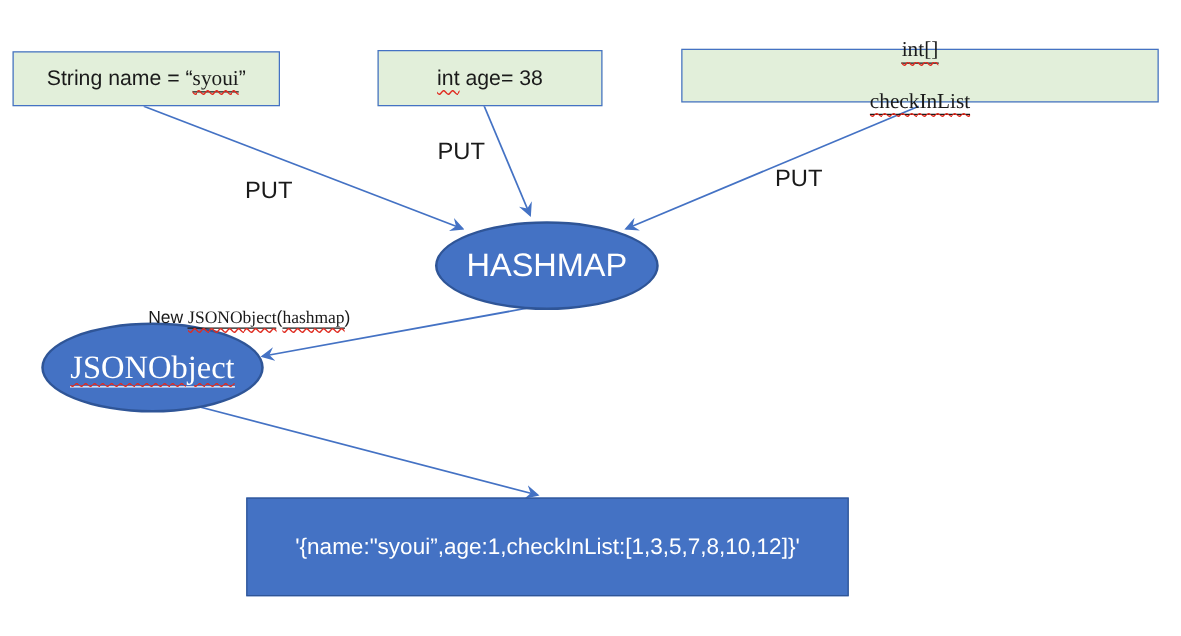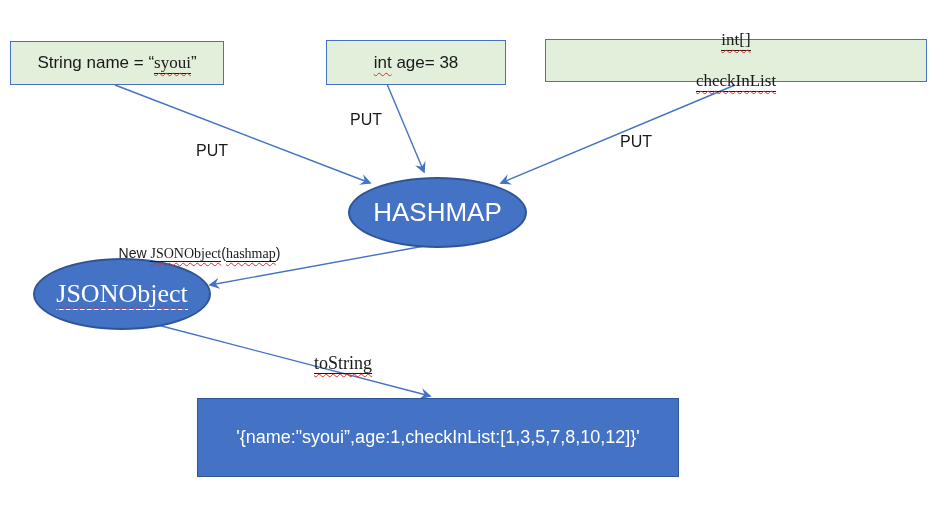--- a/index.html
+++ b/index.html
@@ -27,21 +27,21 @@
     border: 1.5px solid #4472c4;
     display: flex;
     align-items: center;
     justify-content: center;
     font-size: 17px;
     color: #1a1a1a;
     z-index: 2;
     white-space: pre;
   }
   #box-name { left: 10px;  top: 41px; width: 212px; height: 42px; }
-  #box-age  { left: 302px; top: 40px; width: 178px; height: 43px; margin-left: 24px; }
+  #box-age  { left: 302px; top: 40px; width: 178px; height: 43px; }
   #box-list { left: 545px; top: 39px; width: 380px; height: 41px; flex-direction: column; }
 
   .node {
     position: absolute;
     background: #4472c4;
     border: 2px solid #2f5597;
     border-radius: 50%;
     display: flex;
     align-items: center;
     justify-content: center;
@@ -63,21 +63,21 @@
     justify-content: center;
     color: #ffffff;
     font-size: 18px;
     z-index: 2;
     white-space: pre;
   }
 
   .edge-label {
     position: absolute;
     color: #1a1a1a;
-    font-size: 16px;
+    font-size: 19px;
     z-index: 3;
     white-space: pre;
   }
   #label-put1 { left: 196px; top: 142px; }
   #label-put2 { left: 350px; top: 111px; }
   #label-put3 { left: 620px; top: 133px; }
   #label-construct { left: 103px; top: 229px; font-size: 14px; }
   #label-tostring  { left: 294px; top: 332px; font-size: 18px; }
 
   
@@ -134,21 +134,18 @@
   </div>
 
   <div id="label-put1" class="edge-label">PUT</div>
   <div id="label-put2" class="edge-label">PUT</div>
   <div id="label-put3" class="edge-label">PUT</div>
 
   <div id="label-construct" class="edge-label">
     <span>New </span><span class="u sq">JSONObject</span><span>(</span><span class="u sq">hashmap</span><span>)</span>
   </div>
 
-  <div id="label-tostring" class="edge-label">
-    <span class="u sq">toString</span>
-  </div>
 
   <div id="result-box">
     <span>'{name:"syoui”,age:1,checkInList:[1,3,5,7,8,10,12]}'</span>
   </div>
 
 </div>
 
 </body></html>

